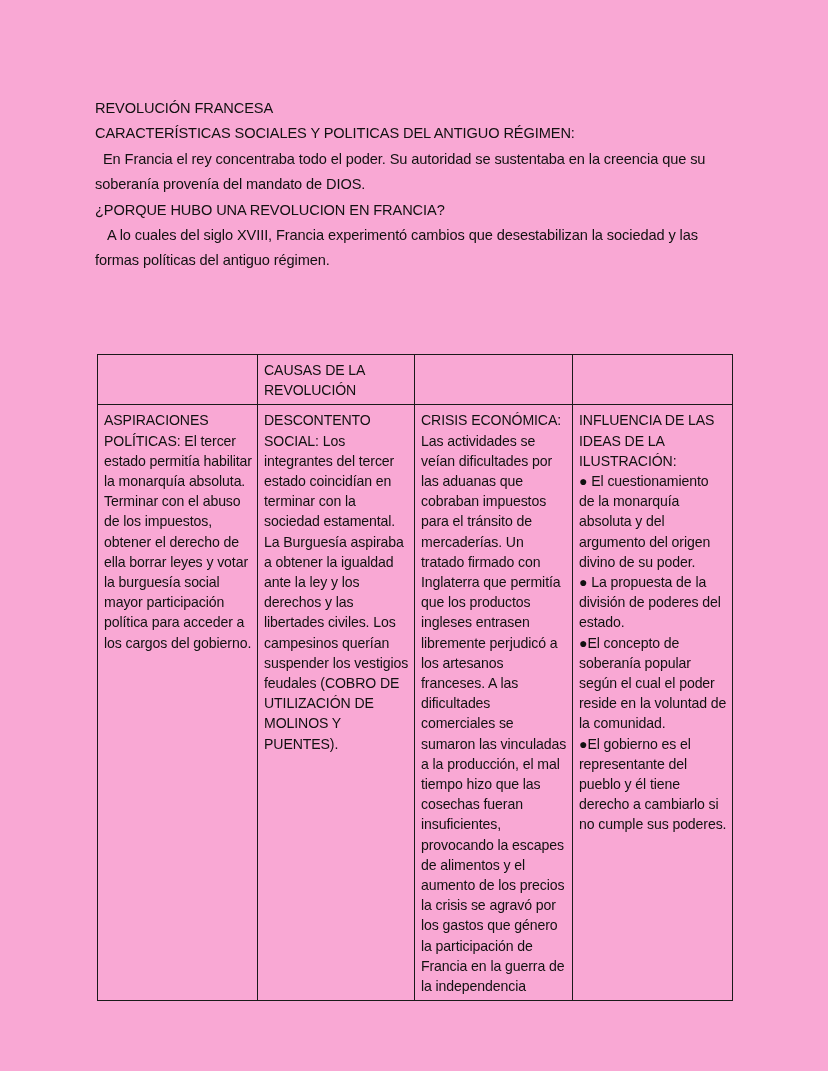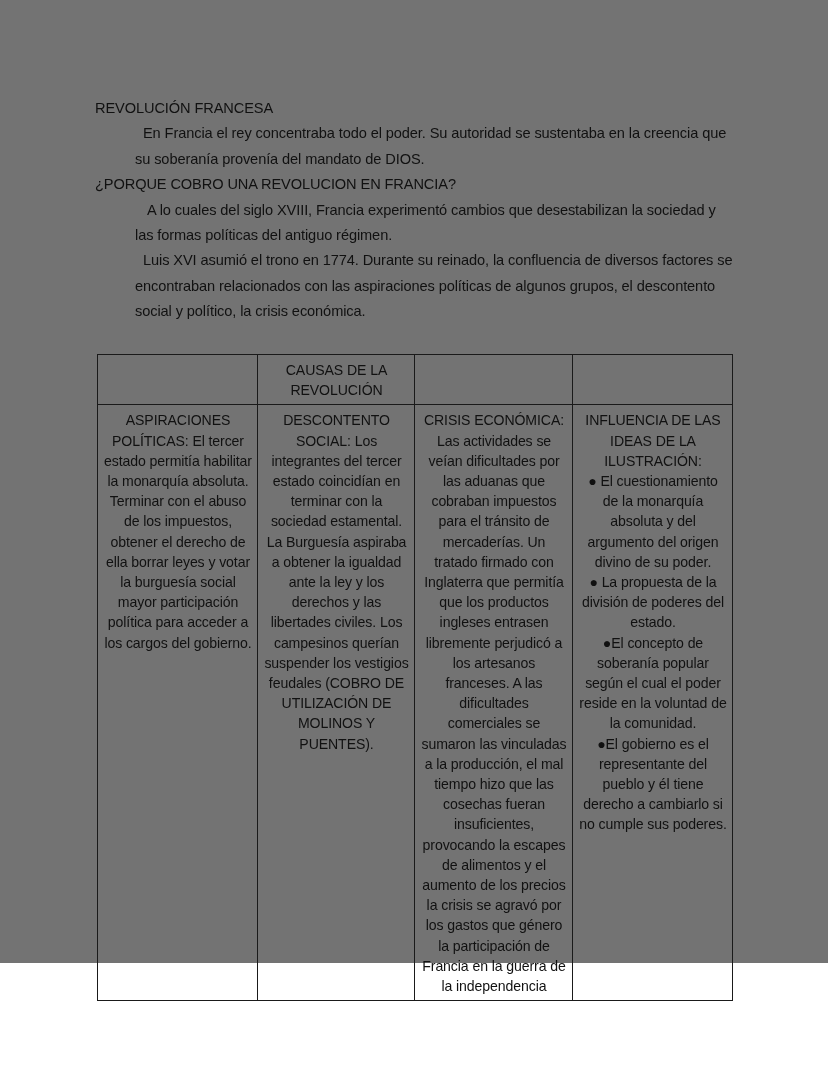--- a/index.html
+++ b/index.html
@@ -11,52 +11,50 @@
   body {
     width: 828px;
     height: 1071px;
     font-family: "Liberation Sans", sans-serif;
     color: #000000;
     -webkit-font-smoothing: antialiased;
   }
   .page {
     position: relative;
     width: 828px;
-    height: 963px;
-    background: #737373;
+    height: 1071px;
+    background: #f9a8d4;
     box-sizing: border-box;
   }
   .doc-body {
     position: absolute;
     left: 95px;
     top: 96px;
     width: 640px;
   }
   .intro {
     font-size: 14.6px;
     line-height: 25.4px;
     letter-spacing: -0.1px;
     color: #111111;
   }
   .intro p {
     margin: 0;
     white-space: pre-wrap;
   }
   .intro p.indent {
     text-indent: 4px;
-    margin-left: 40px;
   }
   table.causas {
     position: absolute;
     left: 97px;
     top: 354px;
     width: 635px;
     border-collapse: collapse;
     table-layout: fixed;
-    text-align: center;
   }
   table.causas td {
     border: 1.3px solid #1a1a1a;
     vertical-align: top;
     padding: 5px 5px 4px 6px;
     font-size: 14.1px;
     line-height: 20.2px;
     letter-spacing: -0.1px;
     color: #111111;
   }
@@ -77,24 +75,24 @@
   }
 </style>
 </head>
 <body>
 
 <div class="page">
 
   <div class="doc-body">
     <div class="intro">
       <p>REVOLUCIÓN FRANCESA</p>
+      <p>CARACTERÍSTICAS SOCIALES Y POLITICAS DEL ANTIGUO RÉGIMEN:</p>
       <p class="indent"> En Francia el rey concentraba todo el poder. Su autoridad se sustentaba en la creencia que su soberanía provenía del mandato de DIOS.</p>
-      <p>¿PORQUE COBRO UNA REVOLUCION EN FRANCIA?</p>
+      <p>¿PORQUE HUBO UNA REVOLUCION EN FRANCIA?</p>
       <p class="indent">  A lo cuales del siglo XVIII, Francia experimentó cambios que desestabilizan la sociedad y las formas políticas del antiguo régimen.</p>
-      <p class="indent"> Luis XVI asumió el trono en 1774. Durante su reinado, la confluencia de diversos factores se encontraban relacionados con las aspiraciones políticas de algunos grupos, el descontento social y político, la crisis económica.</p>
     </div>
   </div>
 
   <table class="causas">
     <colgroup>
       <col class="c1">
       <col class="c2">
       <col class="c3">
       <col class="c4">
     </colgroup>

